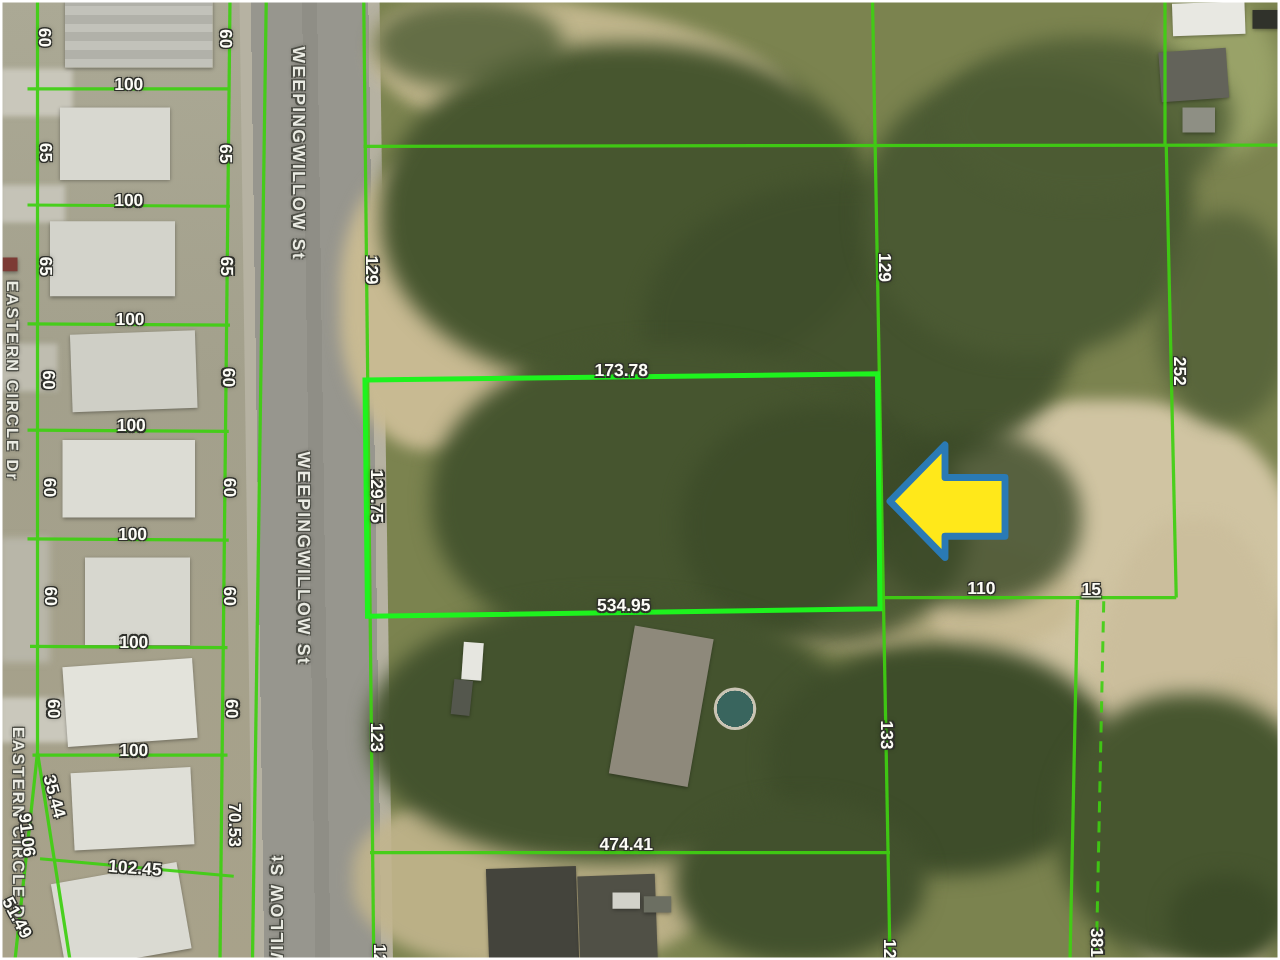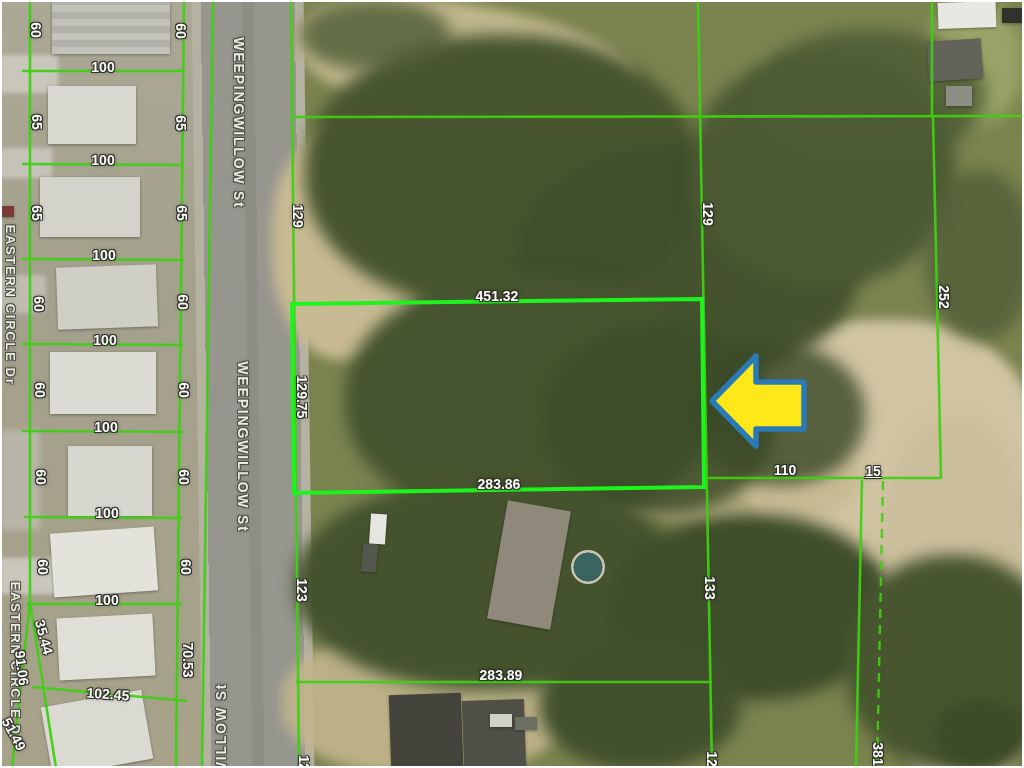--- a/index.html
+++ b/index.html
@@ -149,26 +149,26 @@
   <div class="lbl" style="left:107px;top:600px;">100</div>
 
   <div class="lbl" style="left:44px;top:637px;--r:75deg;">35.44</div>
   <div class="lbl" style="left:22px;top:668px;--r:83deg;">91.06</div>
   <div class="lbl" style="left:14px;top:734px;--r:62deg;">51.49</div>
   <div class="lbl" style="left:108px;top:694px;--r:4deg;">102.45</div>
   <div class="lbl" style="left:188px;top:660px;--r:90deg;">70.53</div>
 
   <div class="lbl" style="left:298px;top:216px;--r:90deg;">129</div>
   <div class="lbl" style="left:708px;top:214px;--r:90deg;">129</div>
-  <div class="lbl" style="left:497px;top:296px;">451.32</div>
+  <div class="lbl" style="left:497px;top:296px;">173.78</div>
   <div class="lbl" style="left:302px;top:397px;--r:90deg;">129.75</div>
-  <div class="lbl" style="left:499px;top:484px;">283.86</div>
+  <div class="lbl" style="left:499px;top:484px;">534.95</div>
   <div class="lbl" style="left:302px;top:590px;--r:90deg;">123</div>
   <div class="lbl" style="left:710px;top:588px;--r:90deg;">133</div>
-  <div class="lbl" style="left:501px;top:675px;">283.89</div>
+  <div class="lbl" style="left:501px;top:675px;">474.41</div>
   <div class="lbl" style="left:304px;top:763px;--r:90deg;">12</div>
   <div class="lbl" style="left:712px;top:759px;--r:90deg;">12</div>
 
   <div class="lbl" style="left:944px;top:297px;--r:90deg;">252</div>
   <div class="lbl" style="left:785px;top:470px;">110</div>
   <div class="lbl" style="left:873px;top:471px;text-decoration:underline;">15</div>
   <div class="lbl" style="left:878px;top:754px;--r:90deg;">381</div>
 
 </div>
 

